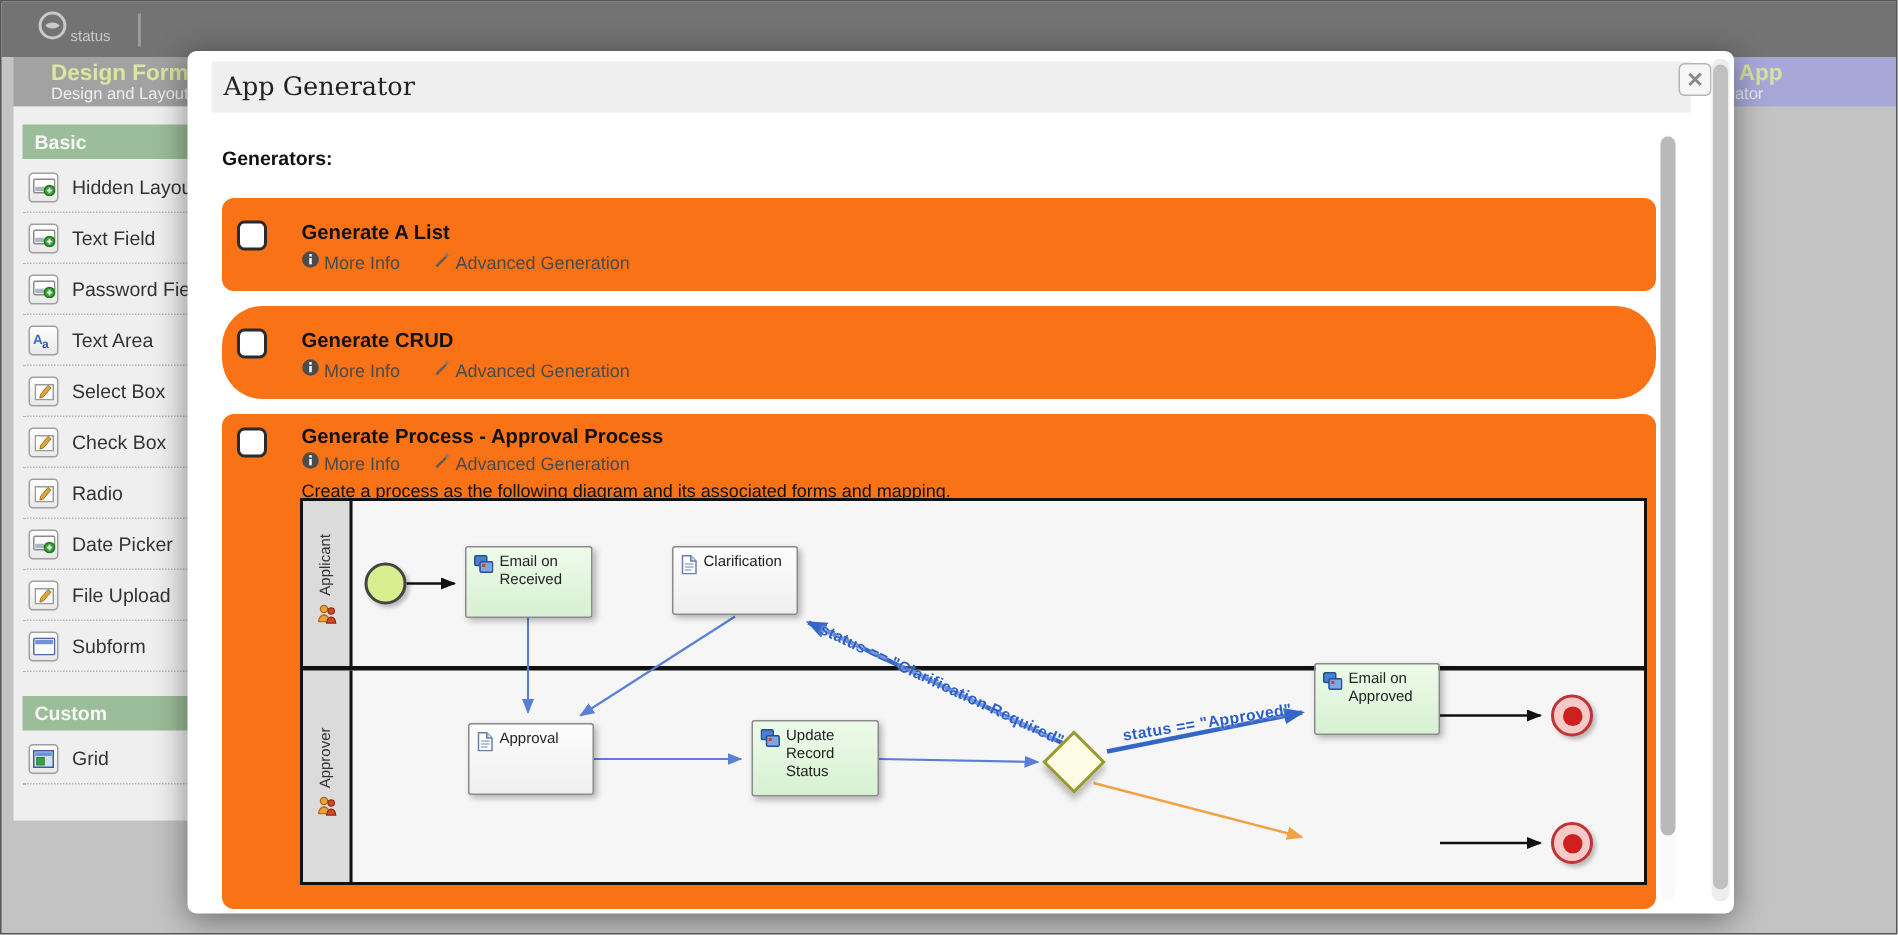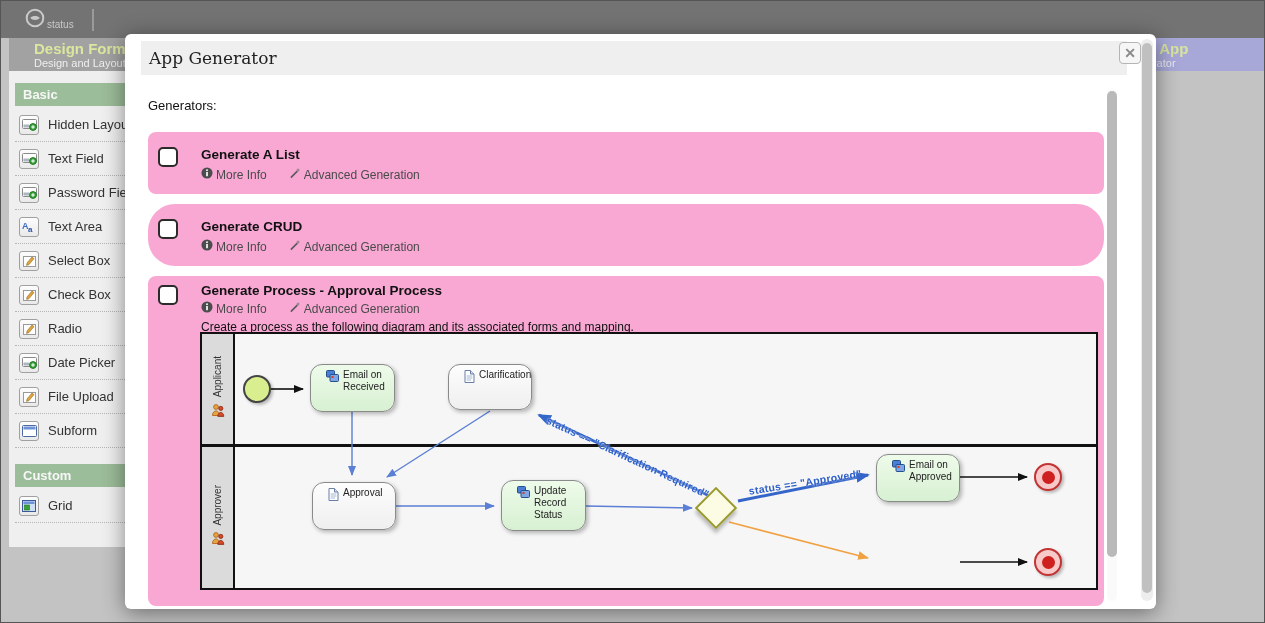--- a/index.html
+++ b/index.html
@@ -25,23 +25,23 @@
   .sec-head { background:#9cbd99; color:#f7f7f7; font-weight:bold; font-size:13px; padding:4px 8px; margin-bottom:2px; }
   .sec-head.custom { margin-top:16px; }
   .s-item { display:flex; align-items:center; gap:9px; height:34px; padding-left:4px; border-bottom:1px dotted #b5b5b5; font-size:13px; color:#333; }
   .icon-box { width:20px; height:20px; border:1px solid #a0a0a0; border-radius:3px; background:linear-gradient(#fdfdfd,#e9e9e9); display:flex; align-items:center; justify-content:center; flex:0 0 auto; }
 
   
   .modal { position:absolute; left:124px; top:33px; width:1031px; height:575px; background:#ffffff; border-radius:6px; box-shadow:0 4px 22px rgba(0,0,0,.45); z-index:10; overflow:hidden; }
   .modal-titlebar { position:absolute; left:16px; top:7px; width:986px; height:34px; background:#efefef; }
   .modal-title { font-family:"DejaVu Serif", serif; font-size:17px; color:#222; line-height:34px; padding-left:8px; }
   .close-btn { position:absolute; left:994px; top:8px; width:22px; height:22px; border:1px solid #b5b5b5; border-radius:4px; background:#f6f6f6; color:#8a8a8a; font-size:14px; font-weight:bold; text-align:center; line-height:20px; cursor:pointer; }
-  .generators-label { position:absolute; left:23px; top:64px; font-size:13px; font-weight:normal; color:#111; }
-
-  .gen-row { position:absolute; left:23px; width:956px; background:#f9a8d4; border-radius:8px; }
+  .generators-label { position:absolute; left:23px; top:64px; font-size:13px; font-weight:bold; color:#111; }
+
+  .gen-row { position:absolute; left:23px; width:956px; background:#f97316; border-radius:8px; }
   .row1 { top:98px; height:62px; }
   .row2 { top:170px; height:62px;border-radius:27px; }
   .row3 { top:242px; height:330px; }
   .gen-check { position:absolute; left:10px; width:20px; height:20px; border:2px solid #2b2b2b; border-radius:5px; background:#fff; cursor:pointer; }
   .row1 .gen-check, .row2 .gen-check { top:15px; }
   .row3 .gen-check { top:9px; }
   .gen-title { position:absolute; left:53px; font-size:13.5px; font-weight:bold; color:#111; }
   .row1 .gen-title, .row2 .gen-title { top:15px; }
   .row3 .gen-title { top:7px; }
   .gen-links { position:absolute; left:53px; display:flex; gap:22px; font-size:12px; color:#4a4a4a;justify-content:space-between; }
@@ -57,23 +57,23 @@
   .outer-scroll-thumb { position:absolute; left:1px; top:4px; width:10px; height:550px; background:#c0c0c0; border-radius:5px; }
 
   
   .diagram { position:absolute; left:52px; top:56px; width:898px; height:258px; border:2px solid #111; background:#f6f6f6; }
   .lane-head { position:absolute; left:0; width:33px; background:#dbdbdb; border-right:2px solid #111; display:flex; flex-direction:column; align-items:center; justify-content:center; gap:5px; }
   .lane1h { top:0; height:110px; }
   .lane2h { top:113px; height:141px; }
   .lane-label { writing-mode:vertical-rl; transform:rotate(180deg); font-size:10px; color:#333; }
   .lane-divider { position:absolute; left:0; top:110px; width:894px; height:3px; background:#111; }
 
-  .node { position:absolute; border:1px solid #8a8a8a; border-radius:12px; box-shadow:2px 2px 4px rgba(0,0,0,.28); padding:4px 15px; font-size:10px; color:#222; display:flex; gap:4px; line-height:12px; }
+  .node { position:absolute; border:1px solid #8a8a8a; border-radius:2px; box-shadow:2px 2px 4px rgba(0,0,0,.28); padding:4px 5px; font-size:10px; color:#222; display:flex; gap:4px; line-height:12px; }
   .node.green { background:linear-gradient(#eefbea,#d7f0d2); }
-  .node.white { background:linear-gradient(#fdfdfd,#efefef);justify-content:space-between; }
+  .node.white { background:linear-gradient(#fdfdfd,#efefef); }
   .n-icon { flex:0 0 auto; margin-top:1px; }
 
   .start-event { position:absolute; left:41px; top:41px; width:28px; height:28px; border-radius:50%; background:#d9ee8e; border:2px solid #444; box-shadow:2px 2px 3px rgba(0,0,0,.25); }
   .gateway { position:absolute; left:499px; top:159px; width:30px; height:30px; background:#fcfce4; border:2px solid #999a2e; transform:rotate(45deg); box-shadow:3px 3px 4px rgba(0,0,0,.25); }
   .end-event { position:absolute; width:28px; height:28px; border-radius:50%; background:#f7c9c9; border:2px solid #c23333; display:flex; align-items:center; justify-content:center; box-shadow:2px 2px 3px rgba(0,0,0,.25); }
   .end-dot { width:13px; height:13px; border-radius:50%; background:#cf2020; }
   .end1 { left:832px; top:129px; }
   .end2 { left:832px; top:214px; }
 
   .edges { position:absolute; left:0; top:0; width:898px; height:258px; pointer-events:none; }
@@ -378,21 +378,21 @@
           <span class="n-icon"><svg width="13" height="12" viewBox="0 0 13 12">
                 <rect x="0.5" y="0.5" width="8" height="6.5" rx="1" fill="#4a7fd4" stroke="#24508f"></rect>
                 <rect x="4" y="4.5" width="8.5" height="7" rx="1" fill="#7fa5e4" stroke="#24508f"></rect>
                 <rect x="5.5" y="6" width="2" height="2" fill="#d04028"></rect>
               </svg></span>
           <span>Update Record Status</span>
         </div>
 
         <div class="gateway"></div>
 
-        <div class="node green" style="left:674px; top:120px; width:84px; height:48px;">
+        <div class="node green" style="left:674px; top:108px; width:84px; height:48px;">
           <span class="n-icon"><svg width="13" height="12" viewBox="0 0 13 12">
                 <rect x="0.5" y="0.5" width="8" height="6.5" rx="1" fill="#4a7fd4" stroke="#24508f"></rect>
                 <rect x="4" y="4.5" width="8.5" height="7" rx="1" fill="#7fa5e4" stroke="#24508f"></rect>
                 <rect x="5.5" y="6" width="2" height="2" fill="#d04028"></rect>
               </svg></span>
           <span>Email on Approved</span>
         </div>
 
 
         <div class="end-event end1">

